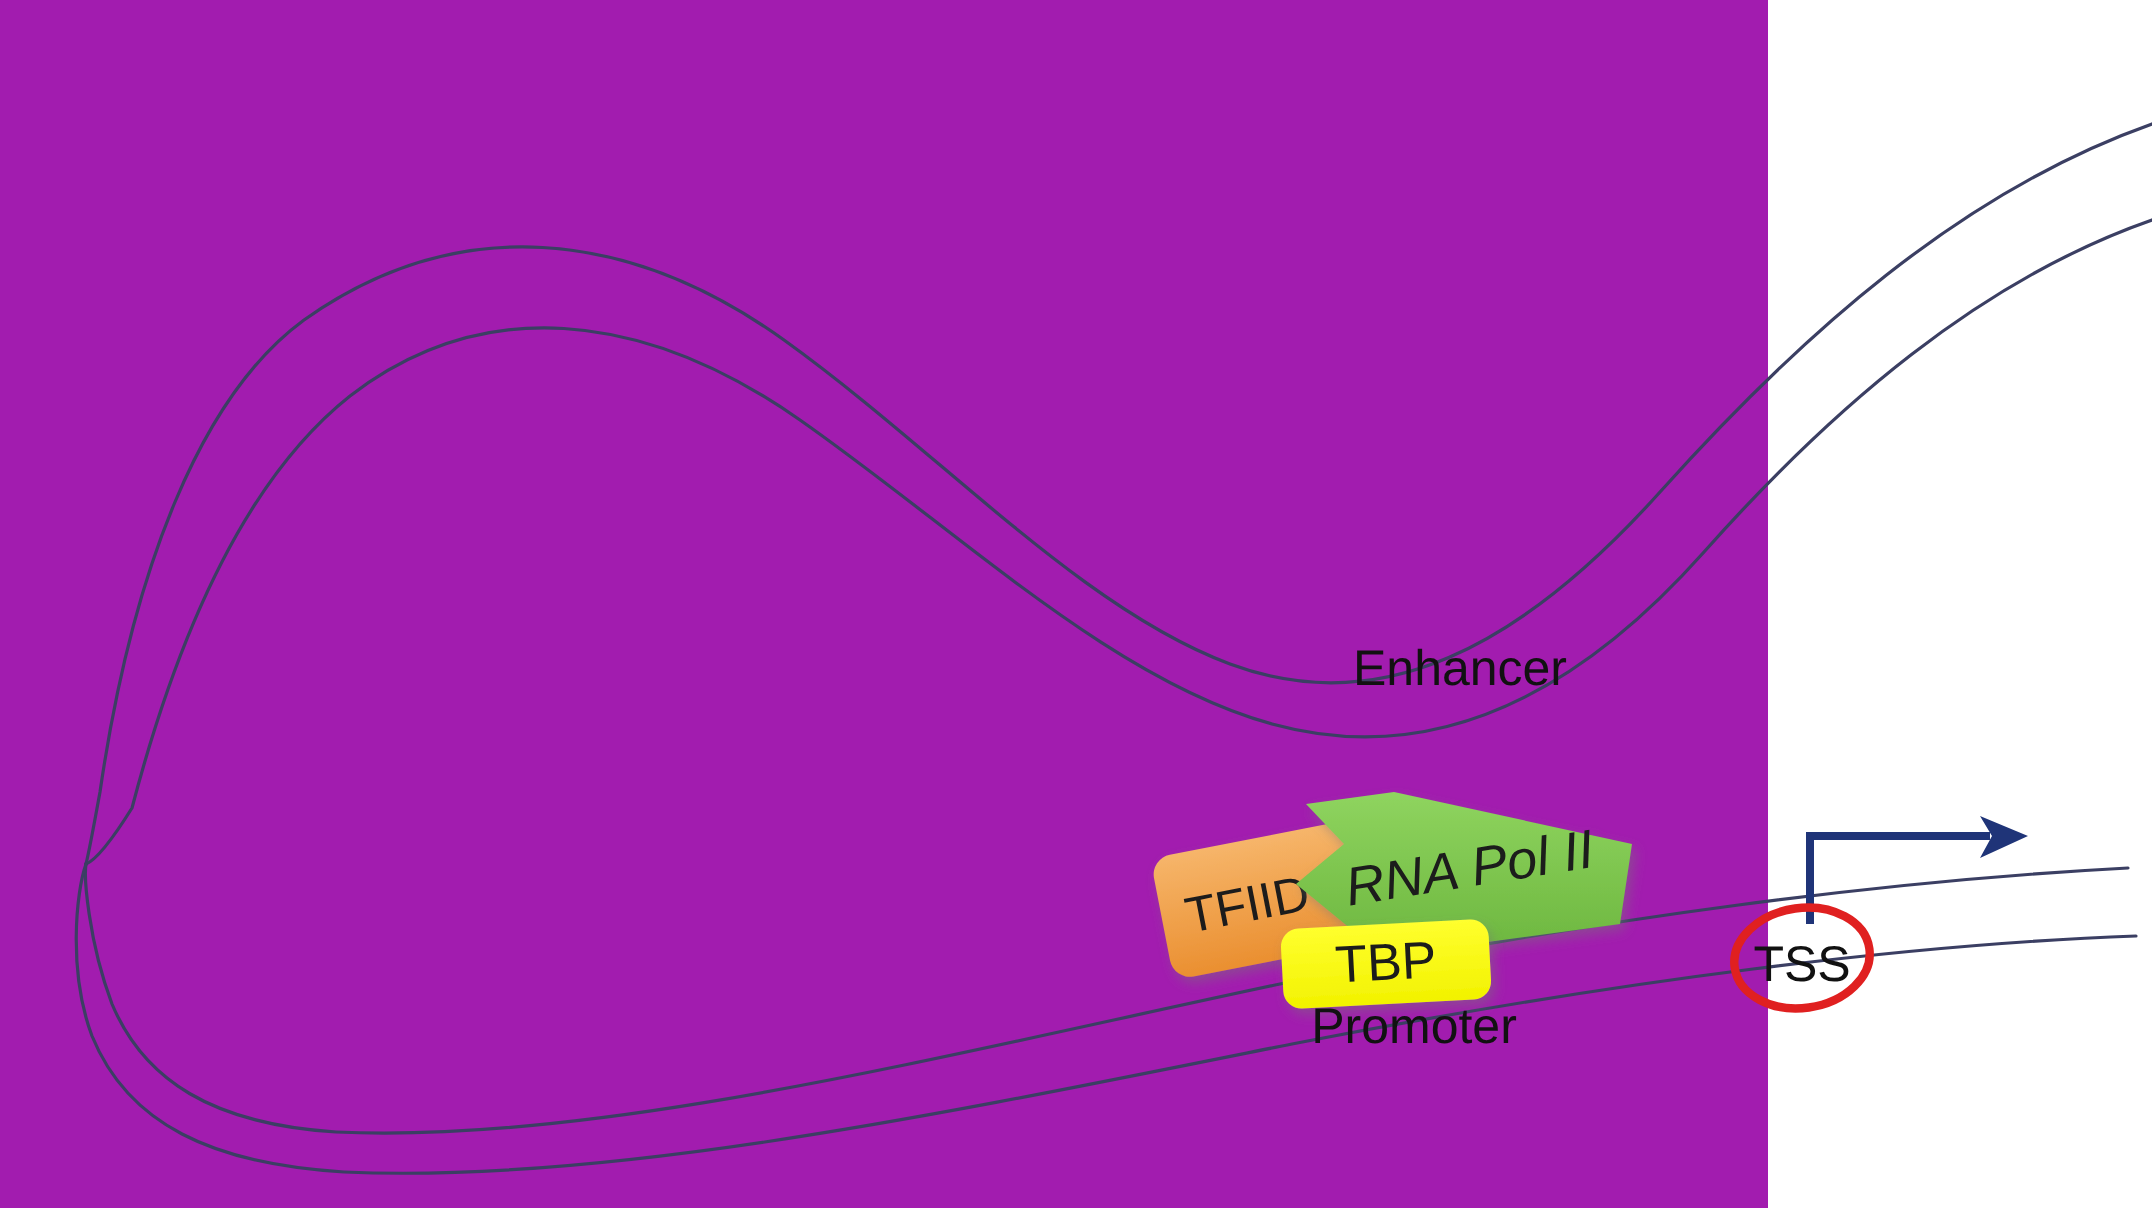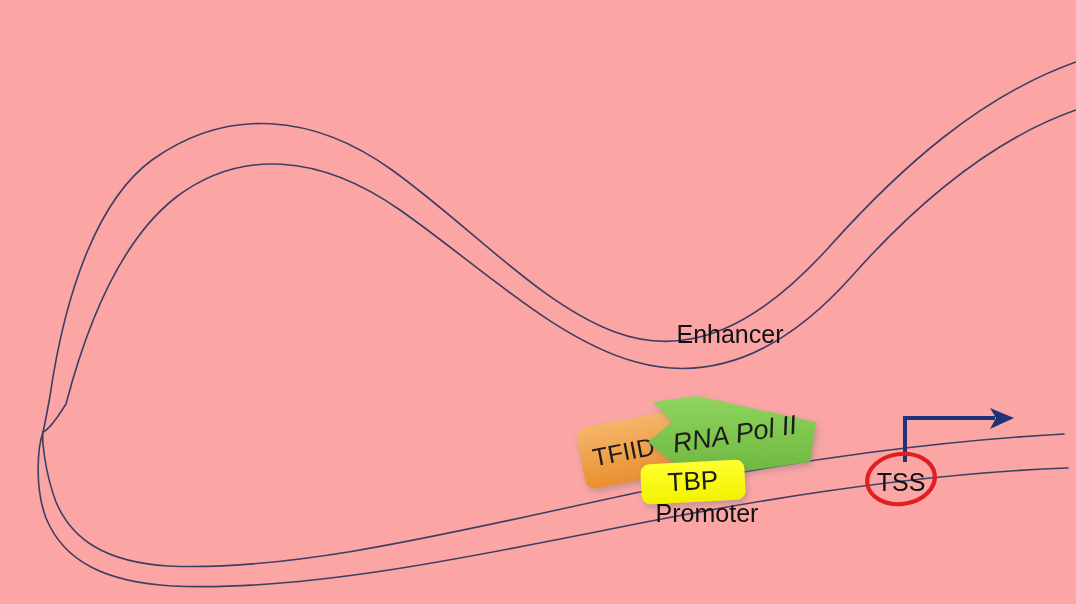--- a/index.html
+++ b/index.html
@@ -9,23 +9,23 @@
     background: #ffffff;
   }
   body {
     width: 1076px;
     height: 604px;
     overflow: hidden;
     font-family: "Liberation Sans", sans-serif;
   }
   #diagram-root {
     position: relative;
-    width: 1076px;
+    width: 884px;
     height: 604px;
-    background: #fca5a5;
+    background: #a21caf;
   }
   #diagram-svg {
     position: absolute;
     top: 0;
     left: 0;
     width: 1076px;
     height: 604px;
   }
   .dna-strand {
     fill: none;

